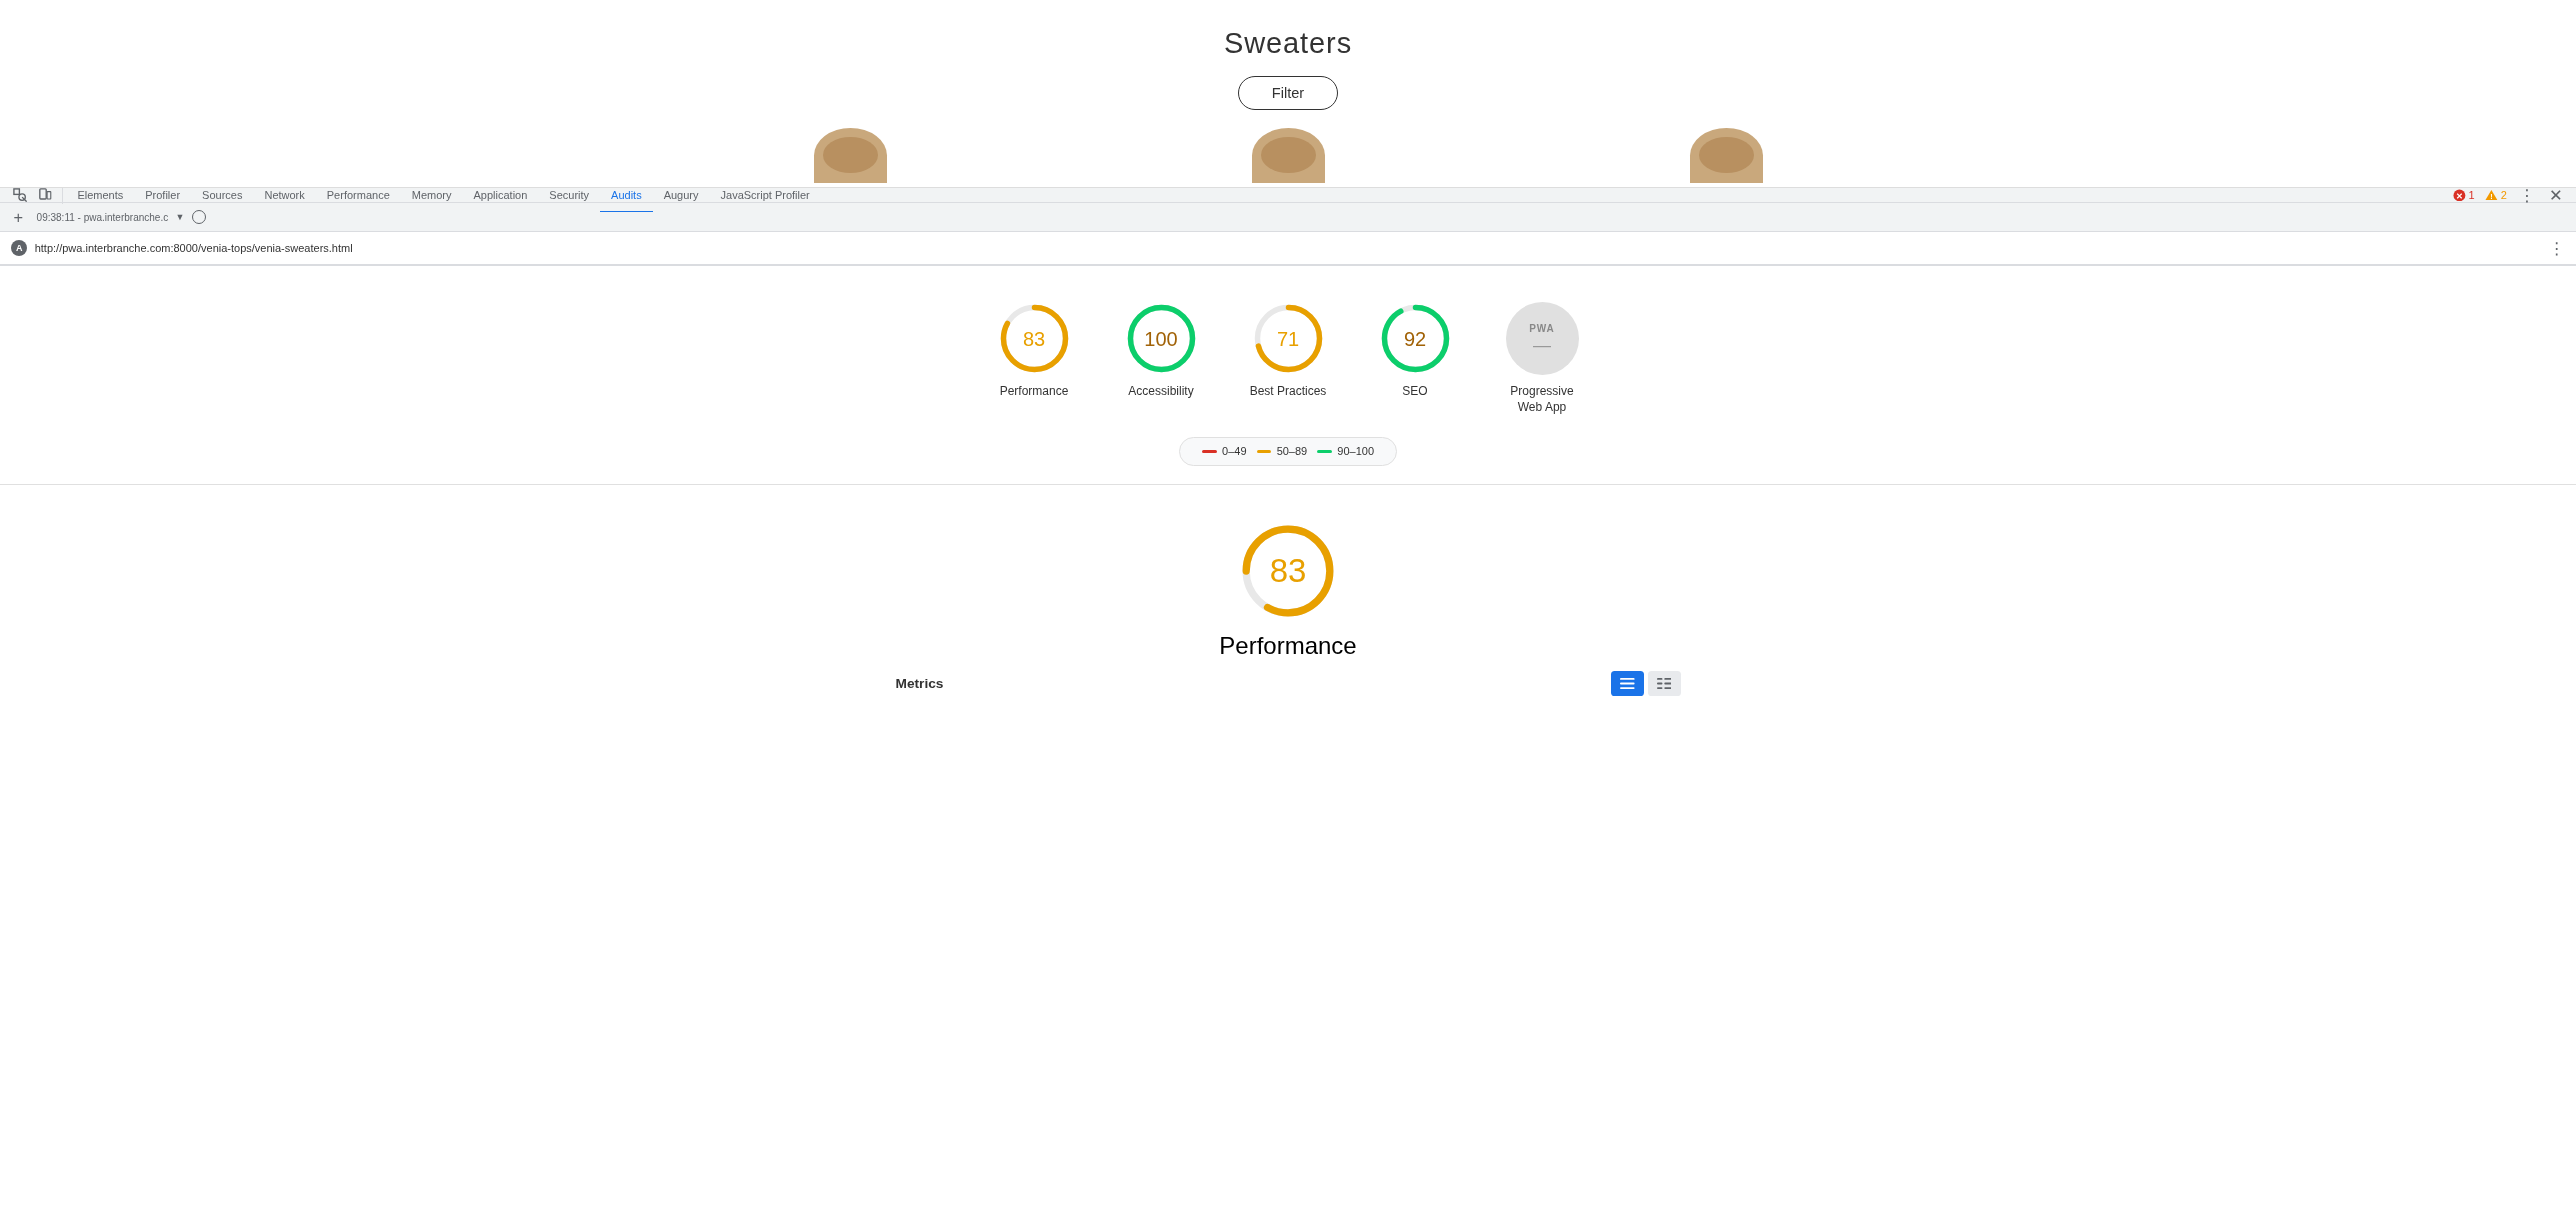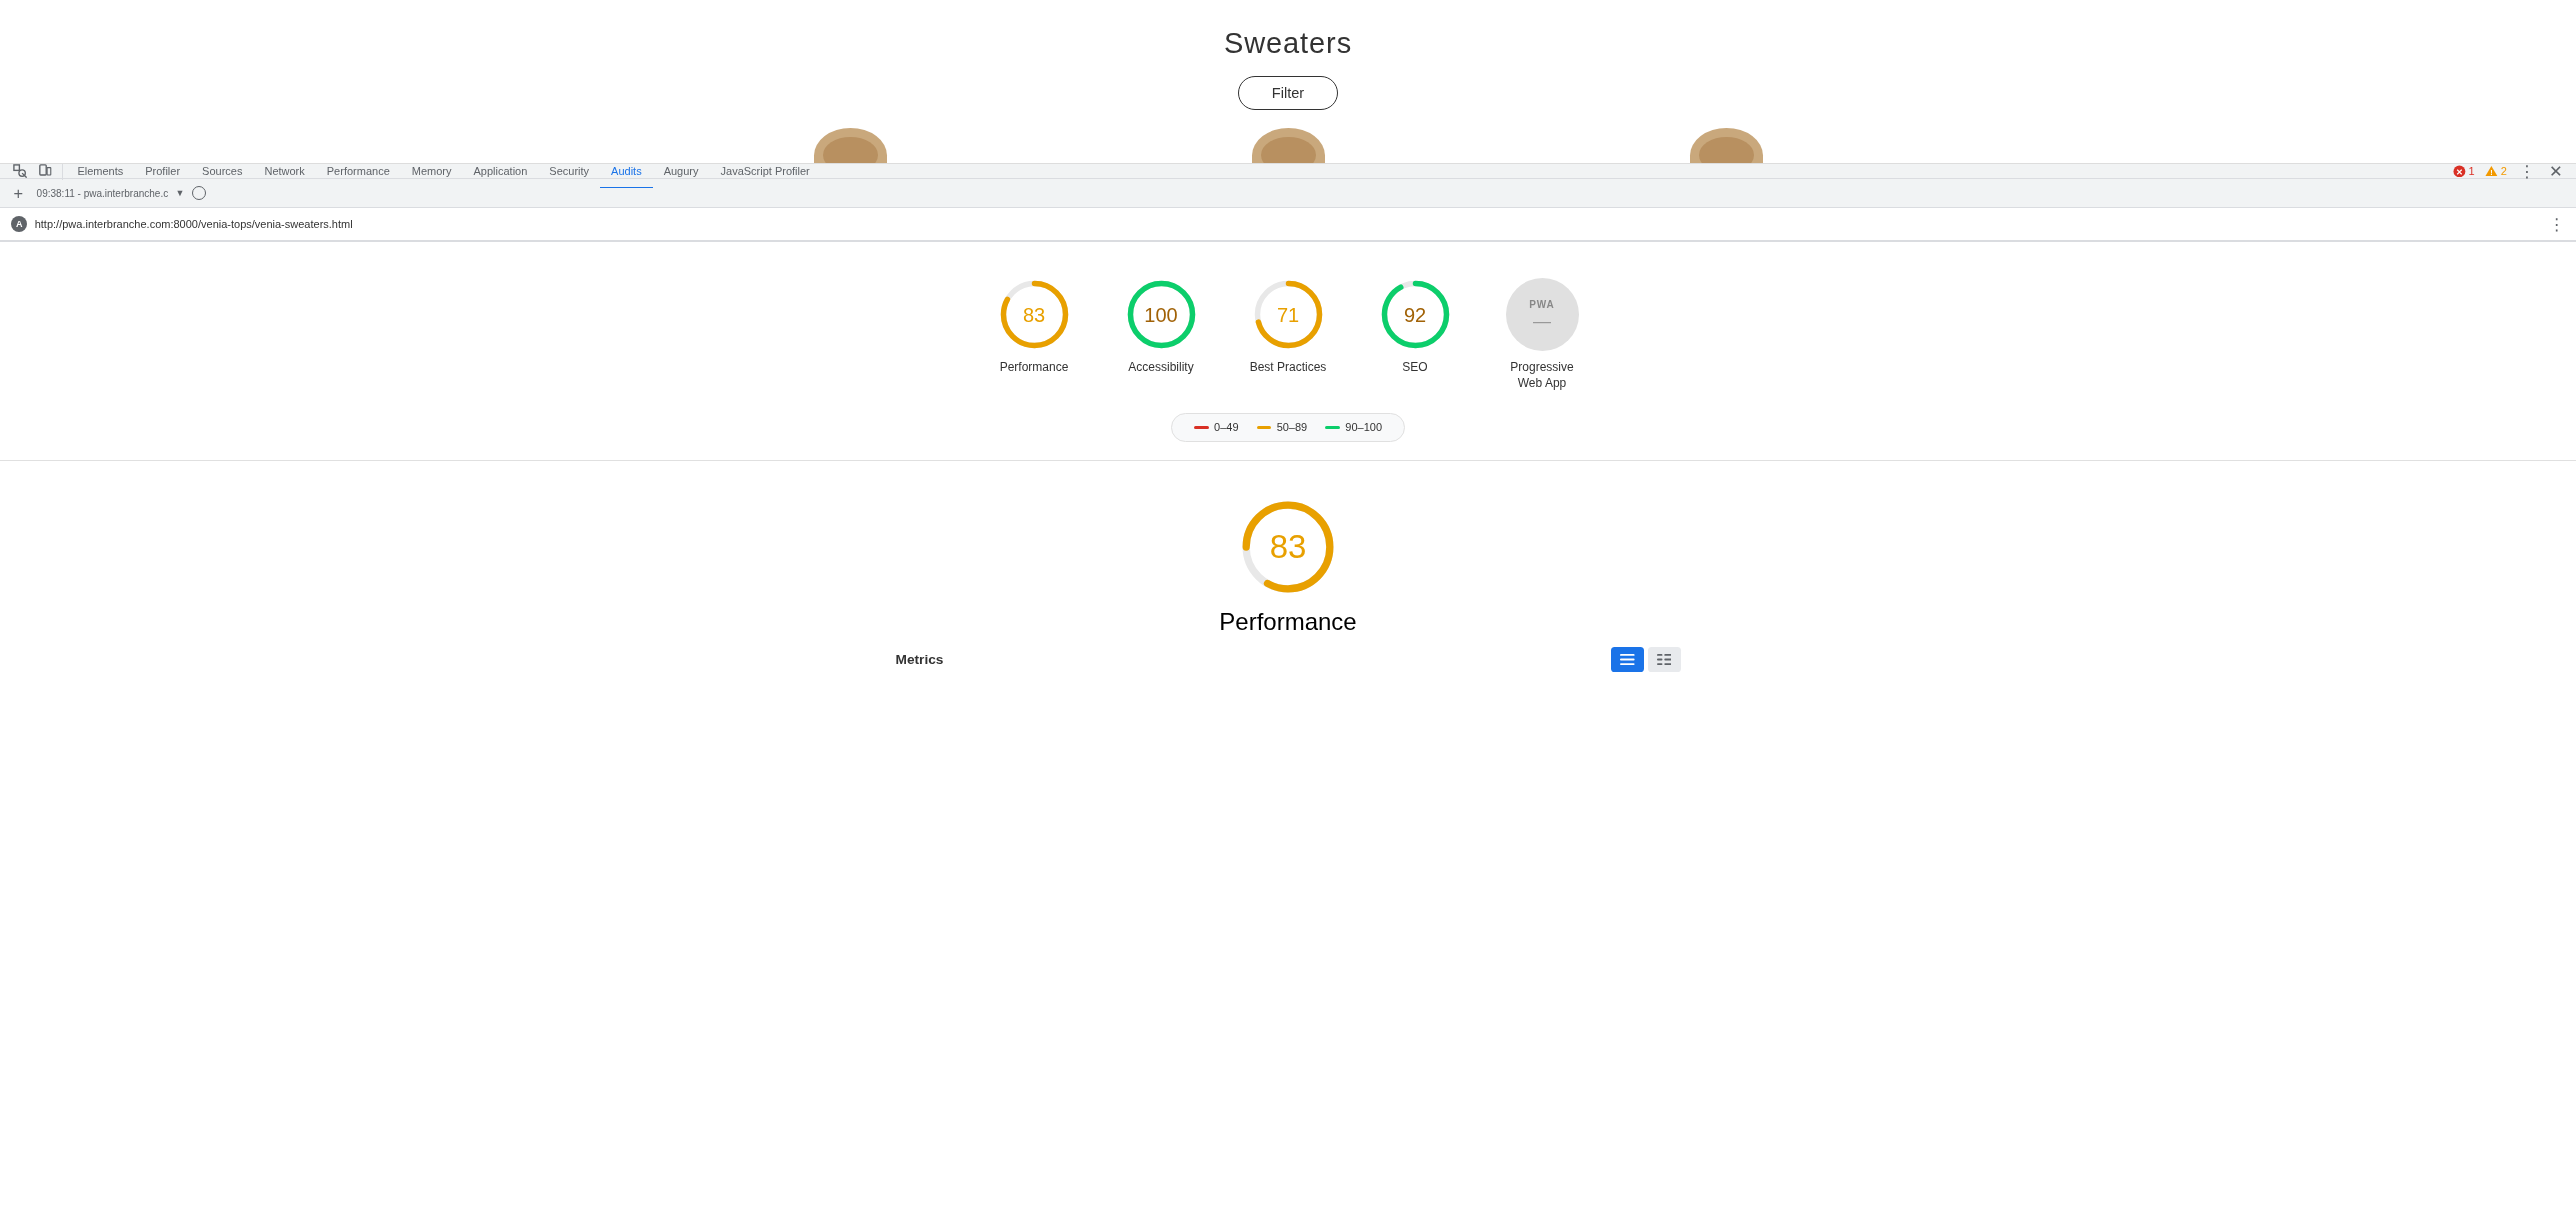--- a/index.html
+++ b/index.html
@@ -3,21 +3,21 @@
   <meta charset="utf-8">
   <style>
     * { box-sizing: border-box; margin: 0; padding: 0; }
     body { font-family: -apple-system, BlinkMacSystemFont, 'Segoe UI', Arial, sans-serif; background: #fff; overflow-x: hidden; }
 
     
     .website-content {
       background: #fff;
       text-align: center;
       padding: 27px 0 0 0;
-      height: 164px;
+      height: 188px;
       overflow: hidden;
       position: relative;
       border-bottom: 0.9px solid #ddd;
     }
     .website-title {
       font-size: 29px;
       font-weight: 300;
       color: #333;
       margin-bottom: 16.4px;
       letter-spacing: 0.9px;
@@ -235,21 +235,21 @@
       flex-direction: column;
       gap: 1.8px;
     }
     .pwa-text { font-size: 10px; color: #888; font-weight: 600; letter-spacing: 0.9px; }
     .pwa-dash { font-size: 18px; color: #999; line-height: 1; }
 
     
     .legend-row {
       display: flex;
       align-items: center;
-      gap: 18px;
+      gap: 10px;
       background: #f8f9fa;
       border: 0.9px solid #e0e0e0;
       border-radius: 22px;
       padding: 7.3px 22px;
     }
     .legend-item {
       display: flex; align-items: center; gap: 5.5px;
       font-size: 11px; color: #333;
     }
     .legend-dot {

